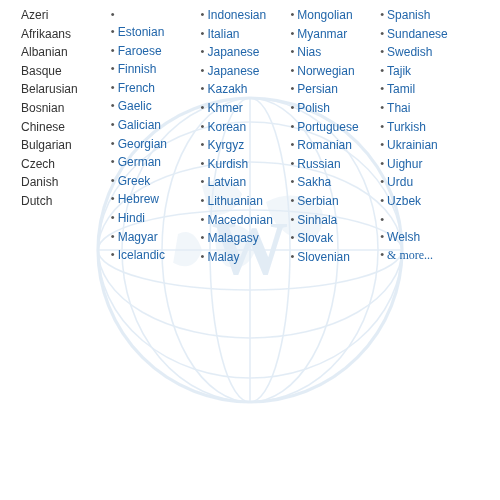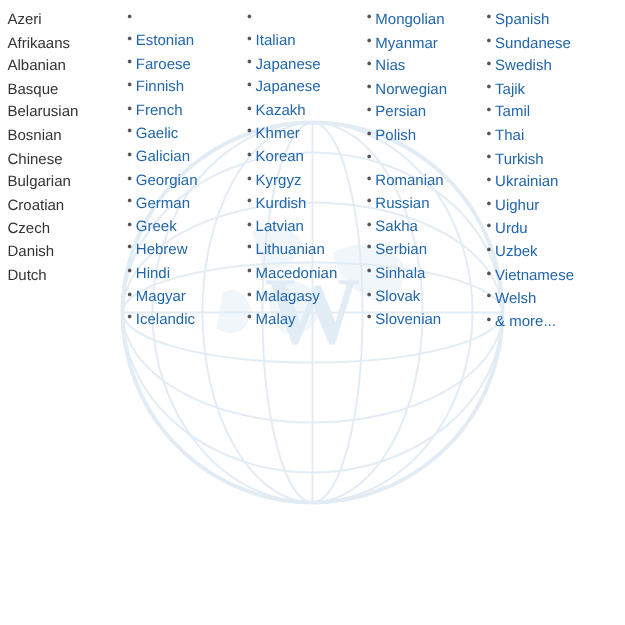--- a/index.html
+++ b/index.html
@@ -22,21 +22,21 @@
       height: 320px;
       opacity: 0.18;
       z-index: 0;
       pointer-events: none;
     }
     .content {
       position: relative;
       z-index: 1;
       display: flex;
       flex-direction: row;
-      padding: 6px 4px;
+      padding: 6px 19px;
       width: 487px;
       height: 500px;
     }
     .column {
       flex: 1;
       display: flex;
       flex-direction: column;
       padding: 0 2px;
     }
     .lang-item {
@@ -53,20 +53,21 @@
     .lang-item span {
       color: #2266aa;
       font-size: 12px;
     }
     .col1 .lang-item span {
       color: #333;
     }
     .more {
       color: #2266aa;
       font-size: 12px;
+      font-family: Liberation Serif, serif;
     }
   </style>
 </head>
 <body>
 
 <svg class="globe-bg" viewBox="0 0 200 200" xmlns="http://www.w3.org/2000/svg">
   <circle cx="100" cy="100" r="95" fill="none" stroke="#6699cc" stroke-width="2"></circle>
 
   <ellipse cx="100" cy="100" rx="95" ry="25" fill="none" stroke="#6699cc" stroke-width="1"></ellipse>
   <ellipse cx="100" cy="100" rx="95" ry="55" fill="none" stroke="#6699cc" stroke-width="1"></ellipse>
@@ -106,23 +107,20 @@
       <div class="lang-item">
         <span>Bosnian</span>
       </div>
       <div class="lang-item">
         <span>Chinese</span>
       </div>
       <div class="lang-item">
         <span>Bulgarian</span>
       </div>
       <div class="lang-item">
-        <span>Croatian</span>
-      </div>
-      <div class="lang-item">
         <span>Czech</span>
       </div>
       <div class="lang-item">
         <span>Danish</span>
       </div>
       <div class="lang-item">
         <span>Dutch</span>
       </div>
     </div>
     <div class="column">
@@ -178,20 +176,21 @@
         <span>Magyar</span>
       </div>
       <div class="lang-item">
         <span class="bullet">•</span>
         <span>Icelandic</span>
       </div>
     </div>
     <div class="column">
       <div class="lang-item">
         <span class="bullet">•</span>
+        <span>Indonesian</span>
       </div>
       <div class="lang-item">
         <span class="bullet">•</span>
         <span>Italian</span>
       </div>
       <div class="lang-item">
         <span class="bullet">•</span>
         <span>Japanese</span>
       </div>
       <div class="lang-item">
@@ -259,20 +258,21 @@
       <div class="lang-item">
         <span class="bullet">•</span>
         <span>Persian</span>
       </div>
       <div class="lang-item">
         <span class="bullet">•</span>
         <span>Polish</span>
       </div>
       <div class="lang-item">
         <span class="bullet">•</span>
+        <span>Portuguese</span>
       </div>
       <div class="lang-item">
         <span class="bullet">•</span>
         <span>Romanian</span>
       </div>
       <div class="lang-item">
         <span class="bullet">•</span>
         <span>Russian</span>
       </div>
       <div class="lang-item">
@@ -336,21 +336,20 @@
       <div class="lang-item">
         <span class="bullet">•</span>
         <span>Urdu</span>
       </div>
       <div class="lang-item">
         <span class="bullet">•</span>
         <span>Uzbek</span>
       </div>
       <div class="lang-item">
         <span class="bullet">•</span>
-        <span>Vietnamese</span>
       </div>
       <div class="lang-item">
         <span class="bullet">•</span>
         <span>Welsh</span>
       </div>
       <div class="lang-item">
         <span class="bullet">•</span>
         <span class="more">&amp; more...</span>
       </div>
     </div>

